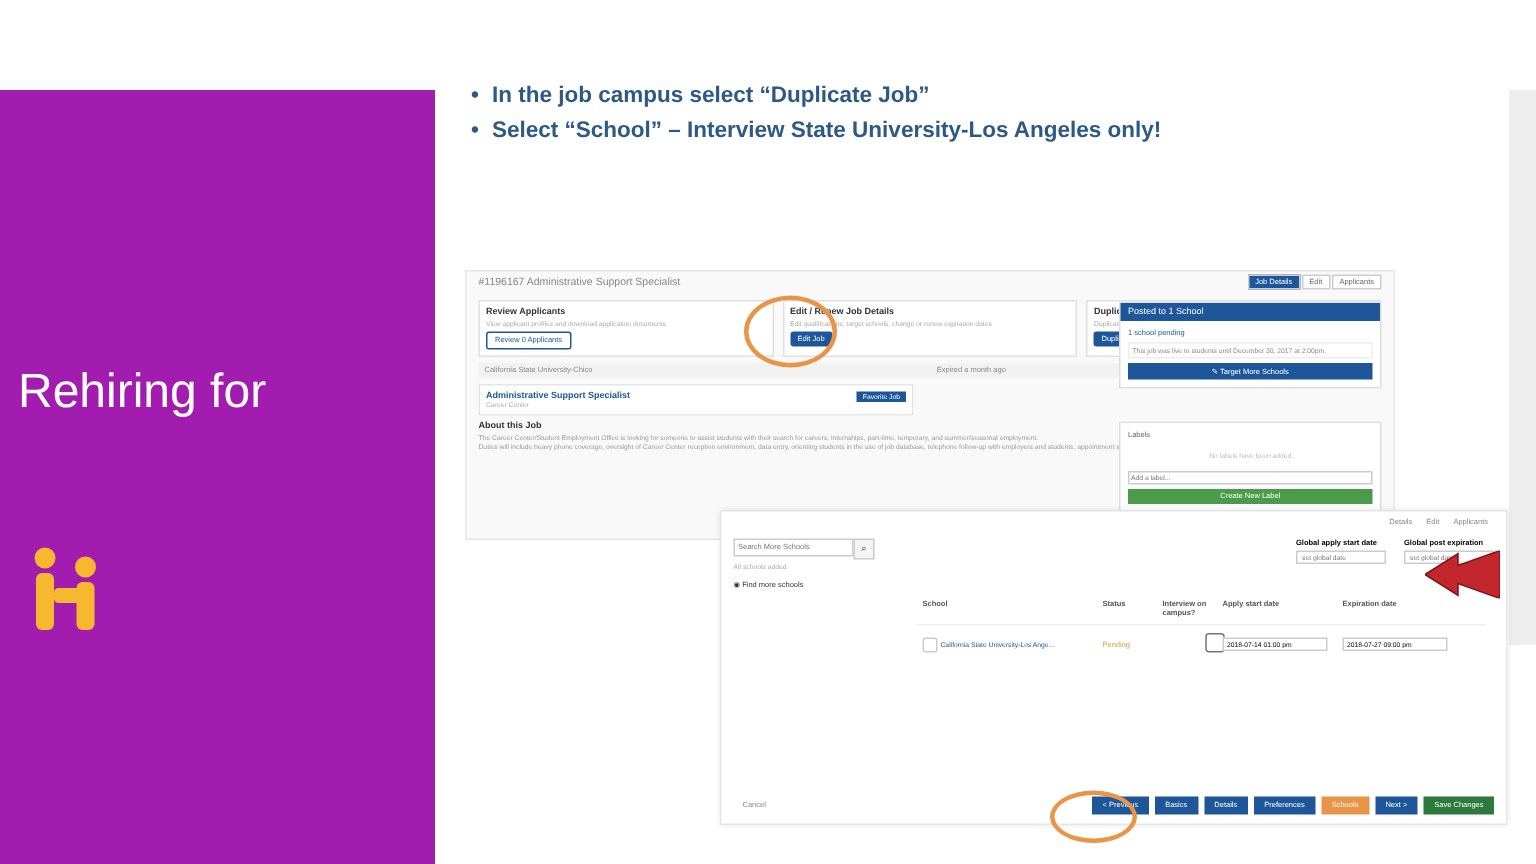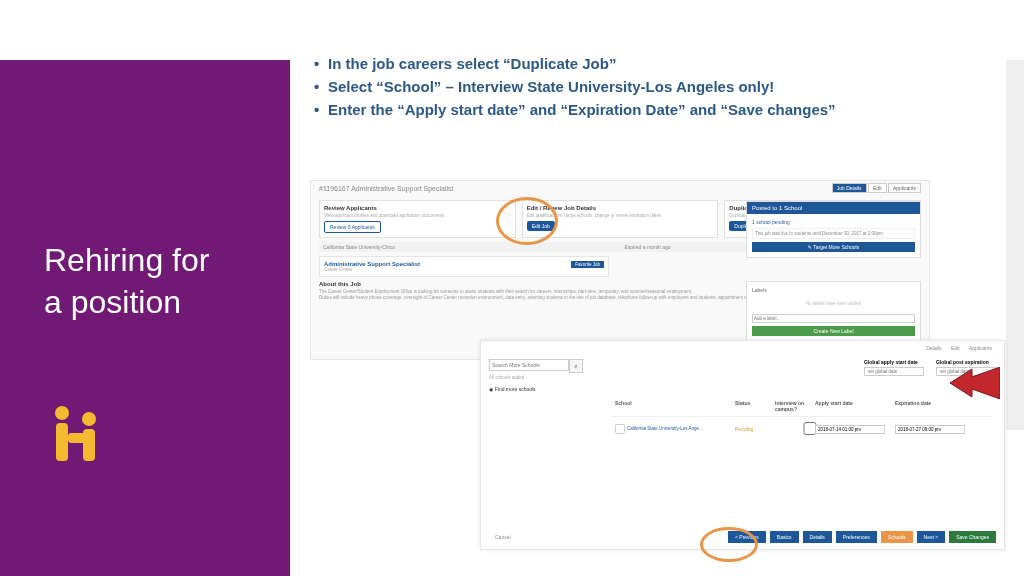--- a/index.html
+++ b/index.html
@@ -1,17 +1,17 @@
 <!DOCTYPE html>
 <html><head>
 <meta charset="utf-8">
 <style>
 *{margin:0;padding:0;box-sizing:border-box;font-family:"Segoe UI",Arial,sans-serif}
 body{width:1024px;height:576px;background:#fff;position:relative;overflow:hidden}
-.sidebar{position:absolute;left:0;top:60px;width:290px;height:516px;background:#701a75;padding:40px 44px}
+.sidebar{position:absolute;left:0;top:60px;width:290px;height:516px;background:#a21caf;padding:40px 12px}
 .side-title{color:#fff;font-size:32px;font-weight:300;line-height:1.3;margin-top:140px}
 .logo{margin-top:80px}
 .logo svg{width:70px;height:60px}
 .content{position:absolute;left:310px;top:55px;width:700px}
 .bullets{list-style:none}
 .bullets li{color:#2c5985;font-size:15px;font-weight:600;margin-bottom:6px;padding-left:18px;position:relative}
 .bullets li::before{content:"•";position:absolute;left:4px;color:#2c5985}
 .shot1{position:absolute;left:310px;top:180px;width:620px;height:180px;background:#f9f9f9;border:1px solid #e5e5e5;font-size:6px;color:#666}
 .job-header{padding:4px 8px;color:#888;font-size:7px}
 .tabs1{position:absolute;right:8px;top:4px;font-size:5px}
@@ -78,38 +78,36 @@
 .scroll-ind{position:absolute;right:0;top:60px;width:18px;height:370px;background:#eee}
 </style>
 </head>
 <body>
 
 <div class="scroll-ind"></div>
 
 <div class="sidebar">
   <div class="side-title">
     <div>Rehiring for</div>
-    <div>a position</div>
   </div>
   <div class="logo">
     <svg viewBox="0 0 70 60">
         <circle cx="18" cy="10" r="7" fill="#f5b82e"></circle>
         <circle cx="45" cy="16" r="7" fill="#f5b82e"></circle>
         <rect x="12" y="20" width="12" height="38" rx="4" fill="#f5b82e"></rect>
         <rect x="39" y="26" width="12" height="32" rx="4" fill="#f5b82e"></rect>
         <rect x="24" y="30" width="18" height="10" rx="3" fill="#f5b82e"></rect>
       </svg>
   </div>
 </div>
 
 <div class="content">
   <ul class="bullets">
-    <li>In the job careers select “Duplicate Job”</li>
+    <li>In the job campus select “Duplicate Job”</li>
     <li>Select “School” – Interview State University-Los Angeles only!</li>
-    <li>Enter the “Apply start date” and “Expiration Date” and “Save changes”</li>
   </ul>
 </div>
 
 <div class="shot1">
   <div class="job-header">#1196167 Administrative Support Specialist</div>
   <div class="tabs1">
     <span class="act">Job Details</span>
     <span>Edit</span>
     <span>Applicants</span>
   </div>

